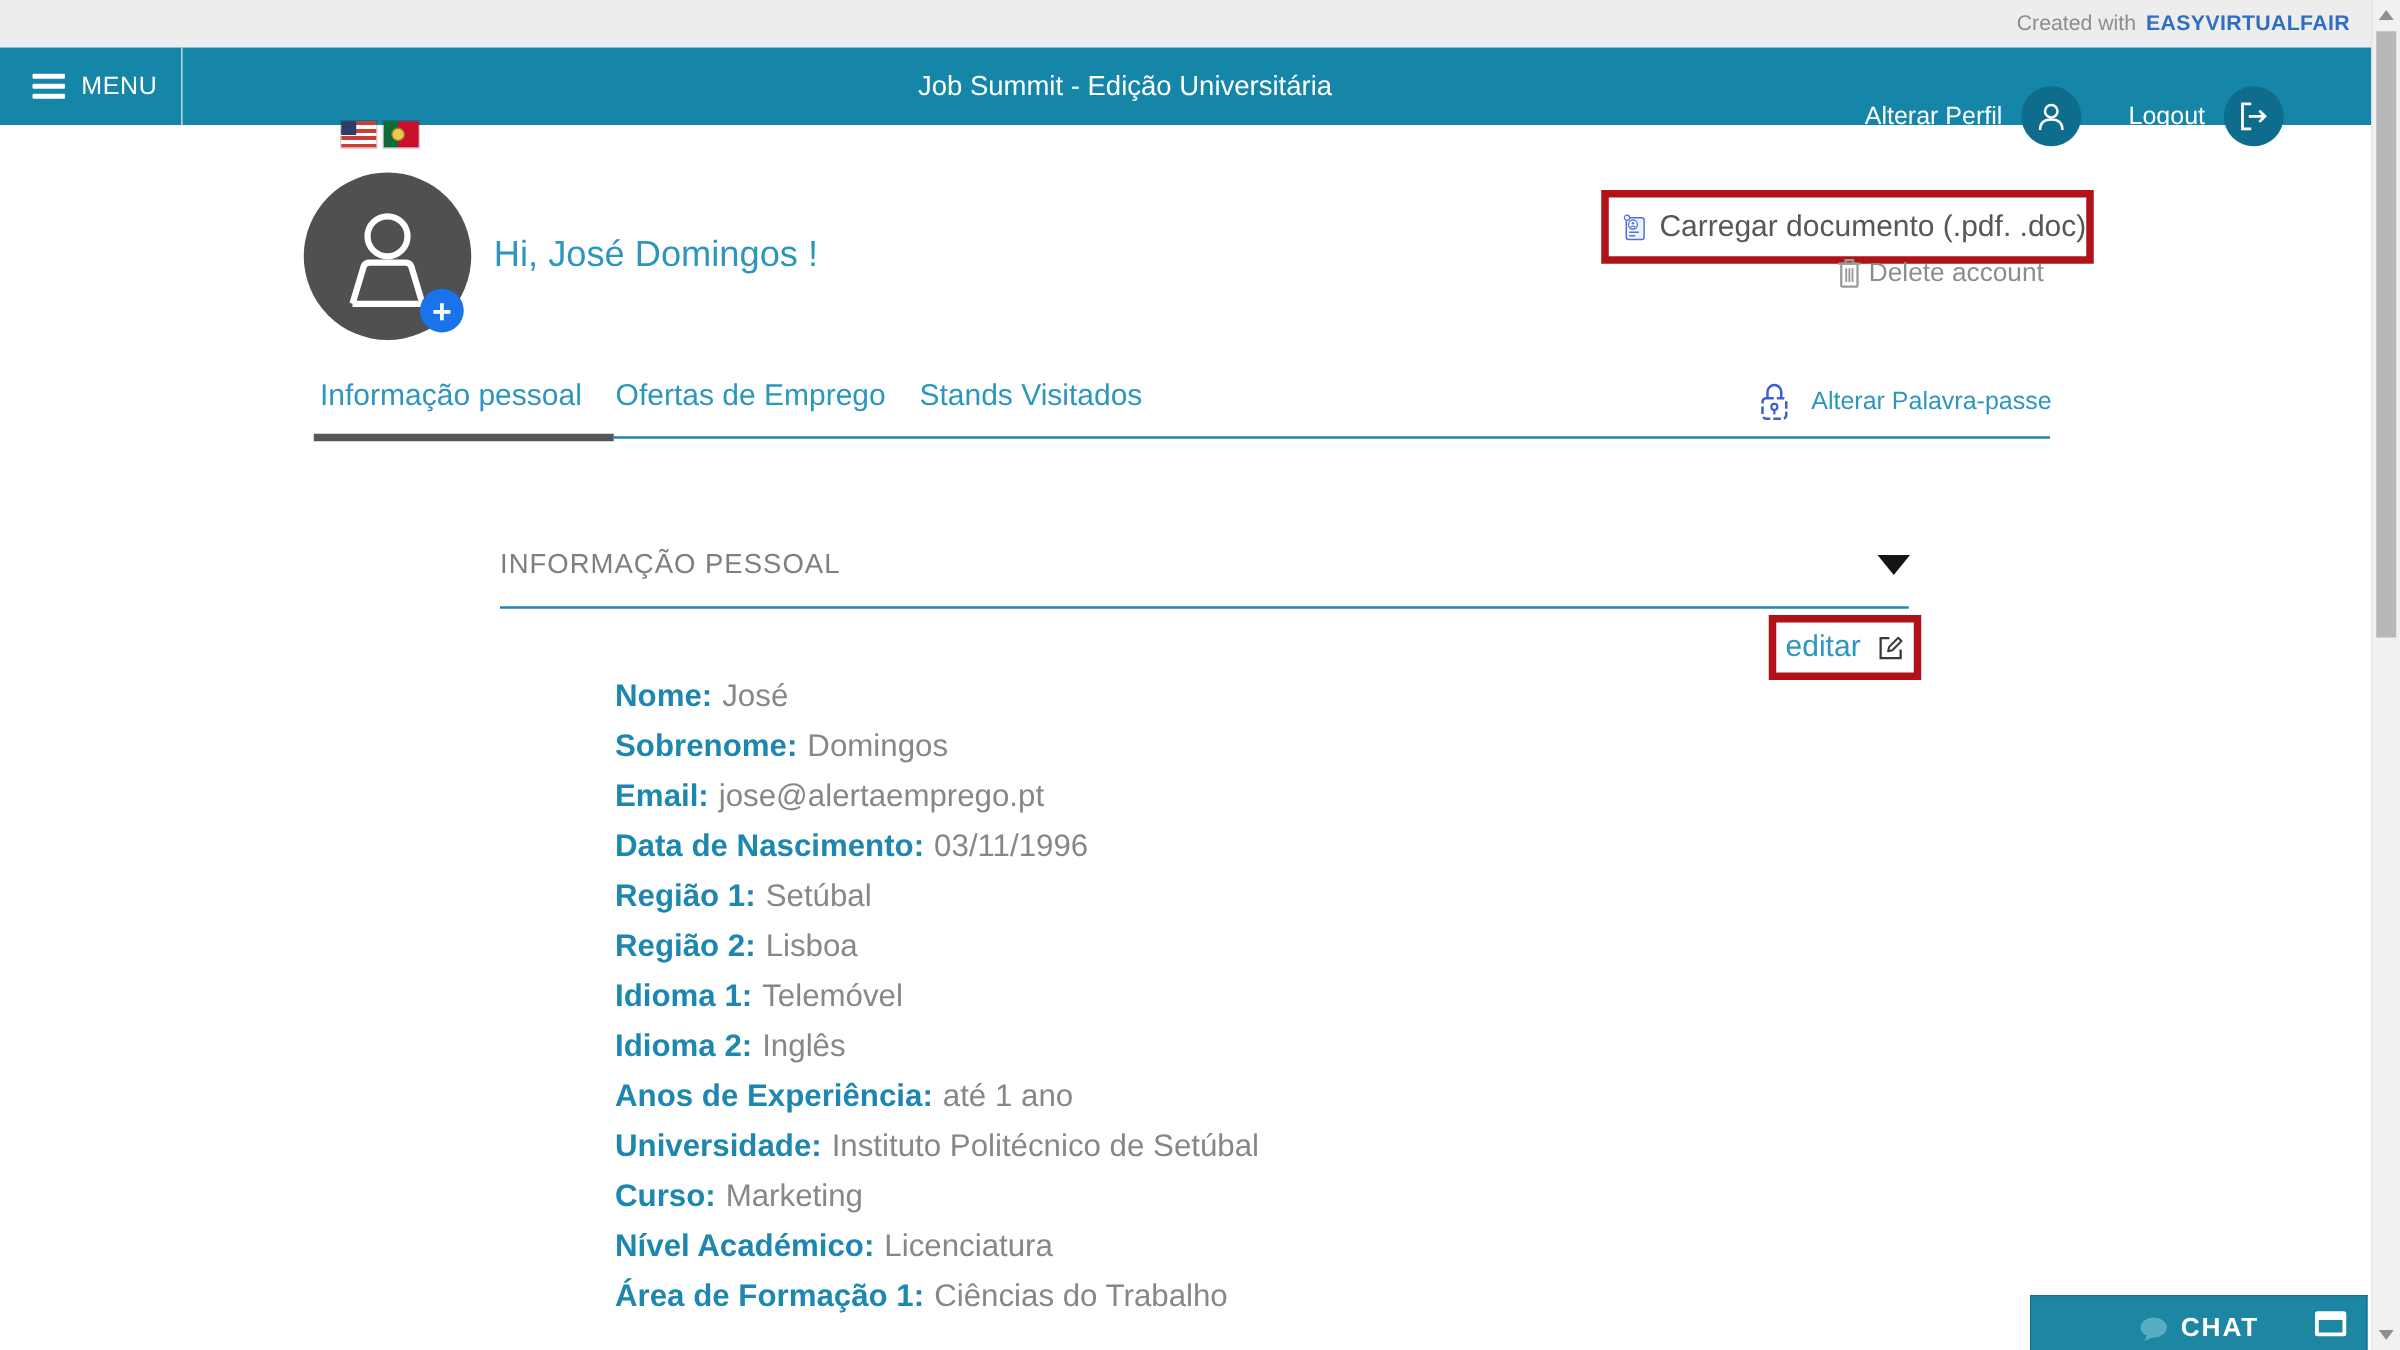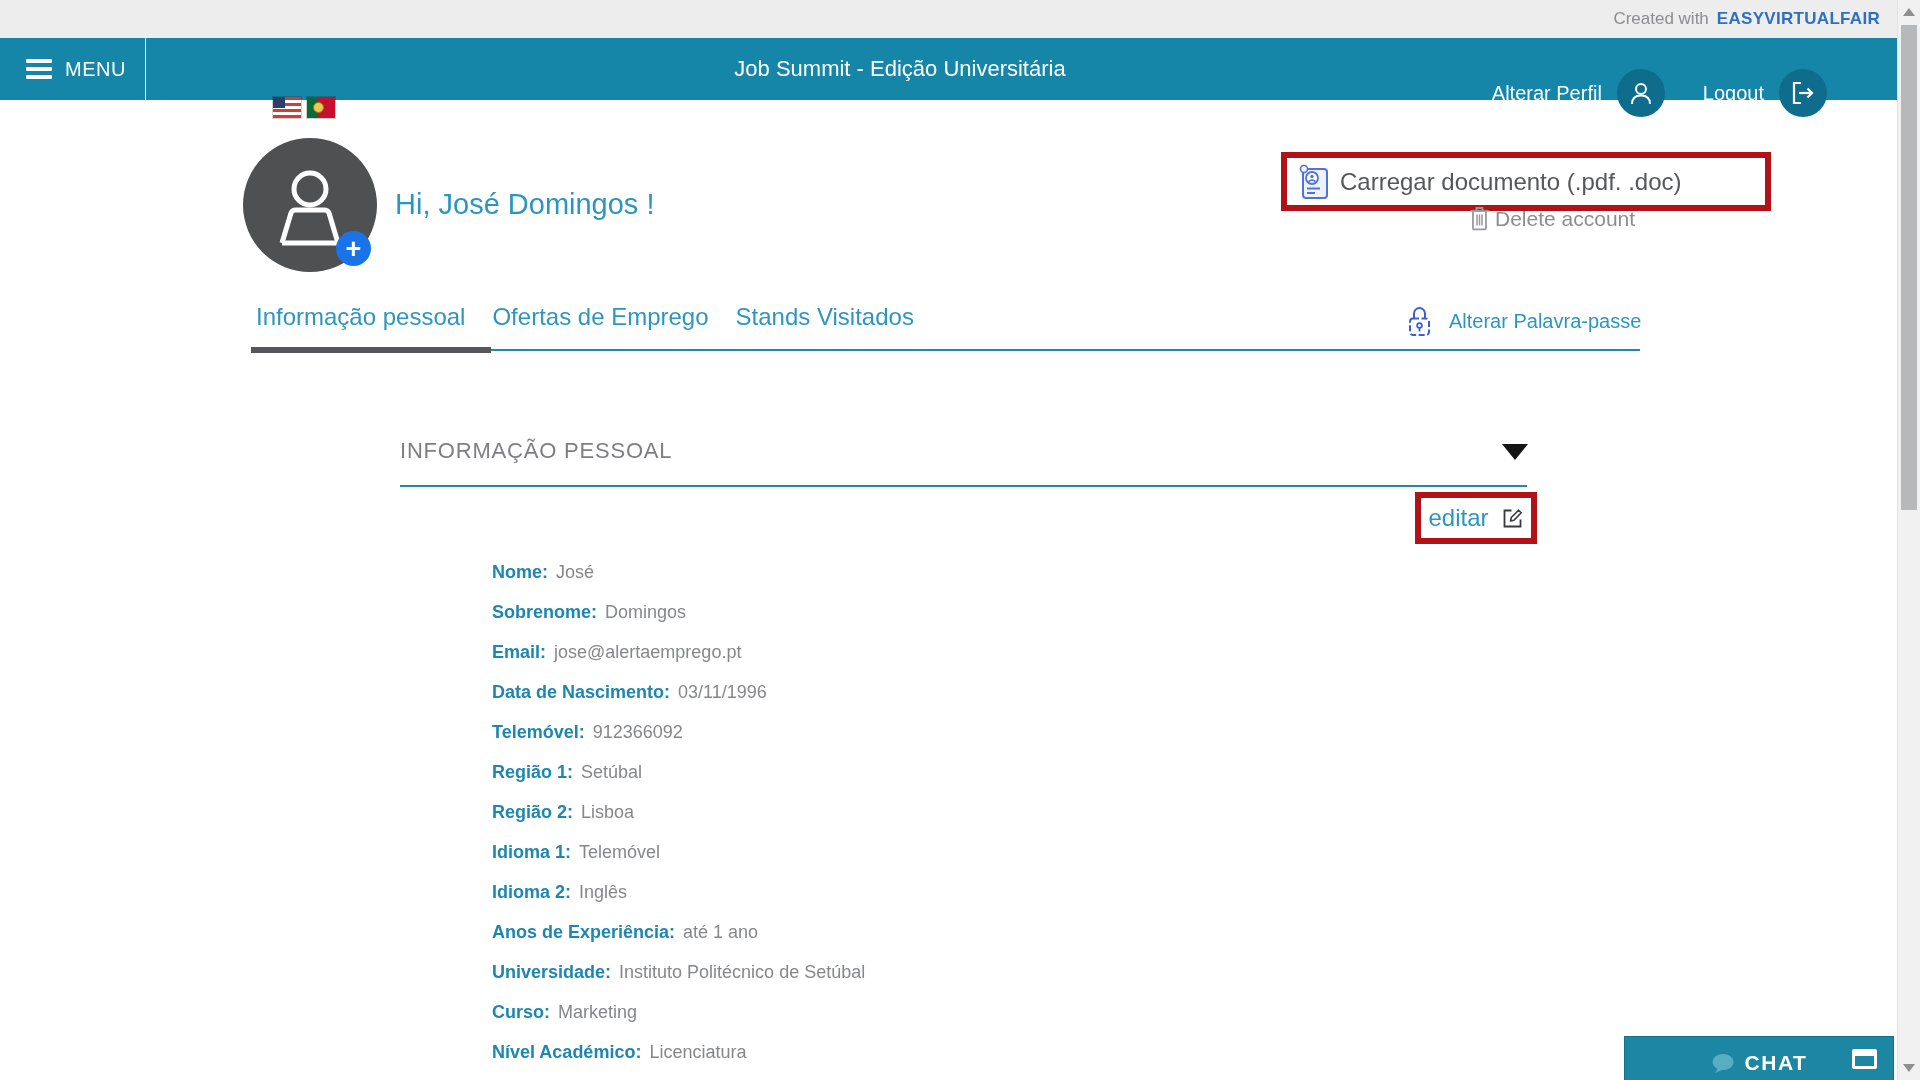--- a/index.html
+++ b/index.html
@@ -33,21 +33,21 @@
   .hdr-action-label{color:#fff;font-size:20px;white-space:nowrap;}
   .hdr-circle{width:48px;height:48px;border-radius:50%;background:var(--header_circle_teal,#0e6d8d);
     display:flex;align-items:center;justify-content:center;}
   
   .avatar{position:absolute;left:243px;top:138px;width:134px;height:134px;border-radius:50%;
     background:var(--avatar_gray,#4e5052);display:flex;align-items:center;justify-content:center;overflow:hidden;}
   .avatar-plus{position:absolute;left:336px;top:231px;width:35px;height:35px;border-radius:50%;
     background:var(--plus_badge_blue,#1a73e8);color:#fff;display:flex;align-items:center;justify-content:center;
     font-size:27px;font-weight:bold;line-height:0;cursor:pointer;}
   .greeting{position:absolute;left:395px;top:188px;font-size:29px;color:var(--link_teal,#2d96be);}
-  .upload-box{position:absolute;left:1281px;top:152px;width:490px;height:59px;box-sizing:border-box;
+  .upload-box{position:absolute;left:1281px;top:152px;width:394px;height:59px;box-sizing:border-box;
     border:6px solid var(--highlight_red,#b01217);background:#fff;display:flex;align-items:center;
     padding-left:11px;gap:11px;cursor:pointer;}
   .upload-label{font-size:24px;color:var(--dark_gray,#55575a);white-space:nowrap;}
   .delete-row{position:absolute;left:1469px;top:206px;display:flex;align-items:center;gap:5px;cursor:pointer;}
   .delete-label{font-size:21px;color:var(--muted_gray,#8b8d90);}
   
   .tabs{position:absolute;left:256px;top:303px;display:flex;}
   .tab{font-size:24px;color:var(--link_teal,#2d96be);margin-right:27px;cursor:pointer;white-space:nowrap;}
   .tab-underline-dark{position:absolute;left:251px;top:347px;width:240px;height:6px;background:var(--dark_gray,#55575a);}
   .tab-underline-teal{position:absolute;left:491px;top:349px;width:1149px;height:2px;background:var(--line_teal,#2187ab);}
@@ -57,21 +57,21 @@
   .section-title{position:absolute;left:400px;top:438px;font-size:22px;color:#7d7f82;letter-spacing:.8px;}
   .dropdown-caret{position:absolute;left:1502px;top:444px;width:0;height:0;cursor:pointer;
     border-left:13px solid transparent;border-right:13px solid transparent;border-top:16px solid #141414;}
   .section-rule{position:absolute;left:400px;top:485px;width:1127px;height:2px;background:var(--line_teal,#2187ab);}
   .edit-box{position:absolute;left:1415px;top:492px;width:122px;height:52px;box-sizing:border-box;
     border:6px solid var(--highlight_red,#b01217);background:#fff;display:flex;align-items:center;
     justify-content:center;gap:12px;cursor:pointer;text-align:right;}
   .edit-label{font-size:24px;color:var(--link_teal,#2d96be);}
   
   .fields{position:absolute;left:492px;top:543px;}
-  .field-row{height:40px;display:flex;align-items:flex-end;font-size:18px;white-space:nowrap;}
+  .field-row{height:40px;display:flex;align-items:flex-start;font-size:25px;white-space:nowrap;}
   .field-label{color:var(--label_teal,#1e87b0);font-weight:bold;margin-right:8px;}
   .field-value{color:var(--value_gray,#85878a);}
   
   .chat-bar{position:absolute;left:1624px;top:1036px;width:270px;height:53px;background:var(--chat_teal,#1d86a3);
     border:1px solid #10708e;border-bottom:none;box-sizing:border-box;display:flex;align-items:center;
     justify-content:center;gap:9px;cursor:pointer;}
   .chat-label{color:#fff;font-size:21px;font-weight:bold;letter-spacing:1.5px;}
   .chat-popout{position:absolute;right:16px;top:12px;width:25px;height:20px;box-sizing:border-box;
     border:3px solid #fff;border-top-width:7px;border-radius:2px;cursor:pointer;}
   
@@ -209,24 +209,20 @@
     </div>
   <div class="field-row">
       <span class="field-label">Email:</span>
       <span class="field-value">jose@alertaemprego.pt</span>
     </div>
   <div class="field-row">
       <span class="field-label">Data de Nascimento:</span>
       <span class="field-value">03/11/1996</span>
     </div>
   <div class="field-row">
-      <span class="field-label">Telemóvel:</span>
-      <span class="field-value">912366092</span>
-    </div>
-  <div class="field-row">
       <span class="field-label">Região 1:</span>
       <span class="field-value">Setúbal</span>
     </div>
   <div class="field-row">
       <span class="field-label">Região 2:</span>
       <span class="field-value">Lisboa</span>
     </div>
   <div class="field-row">
       <span class="field-label">Idioma 1:</span>
       <span class="field-value">Telemóvel</span>

